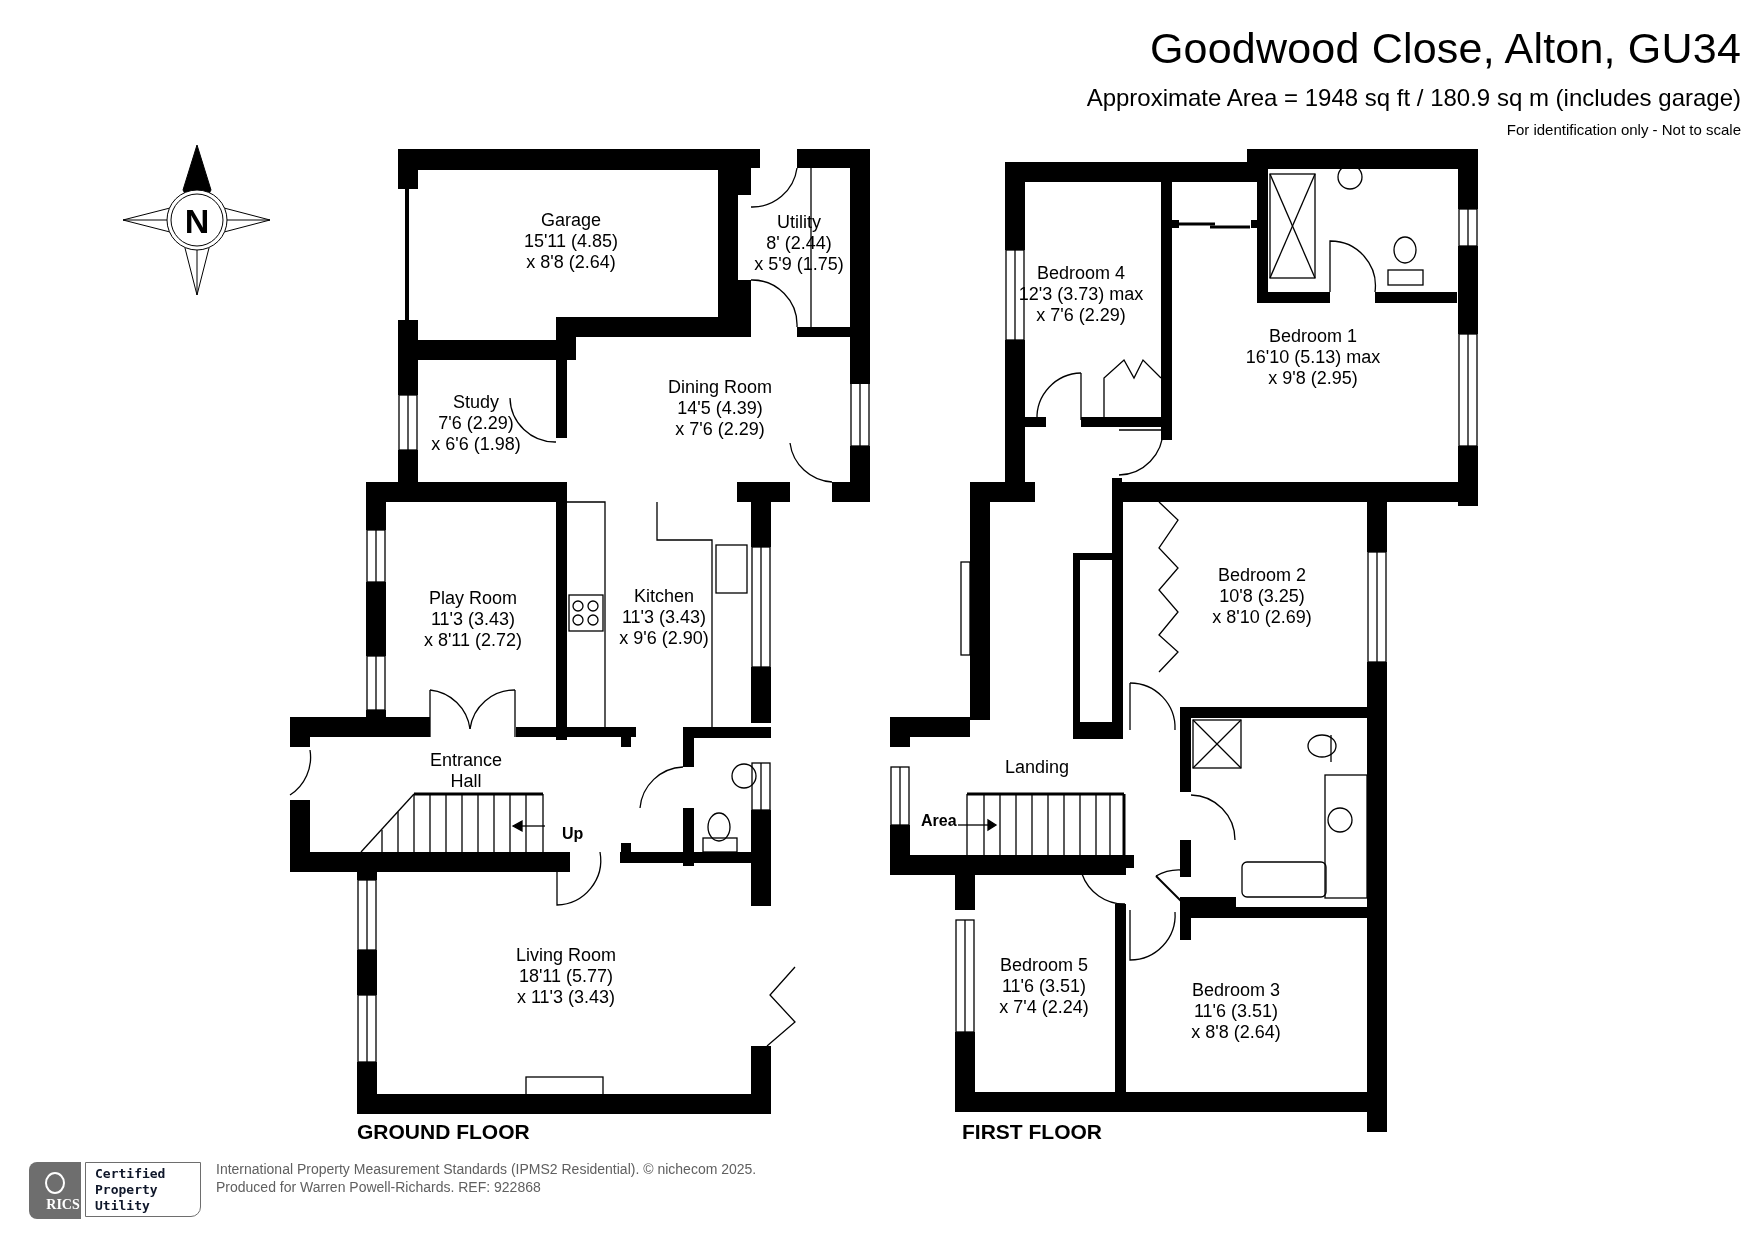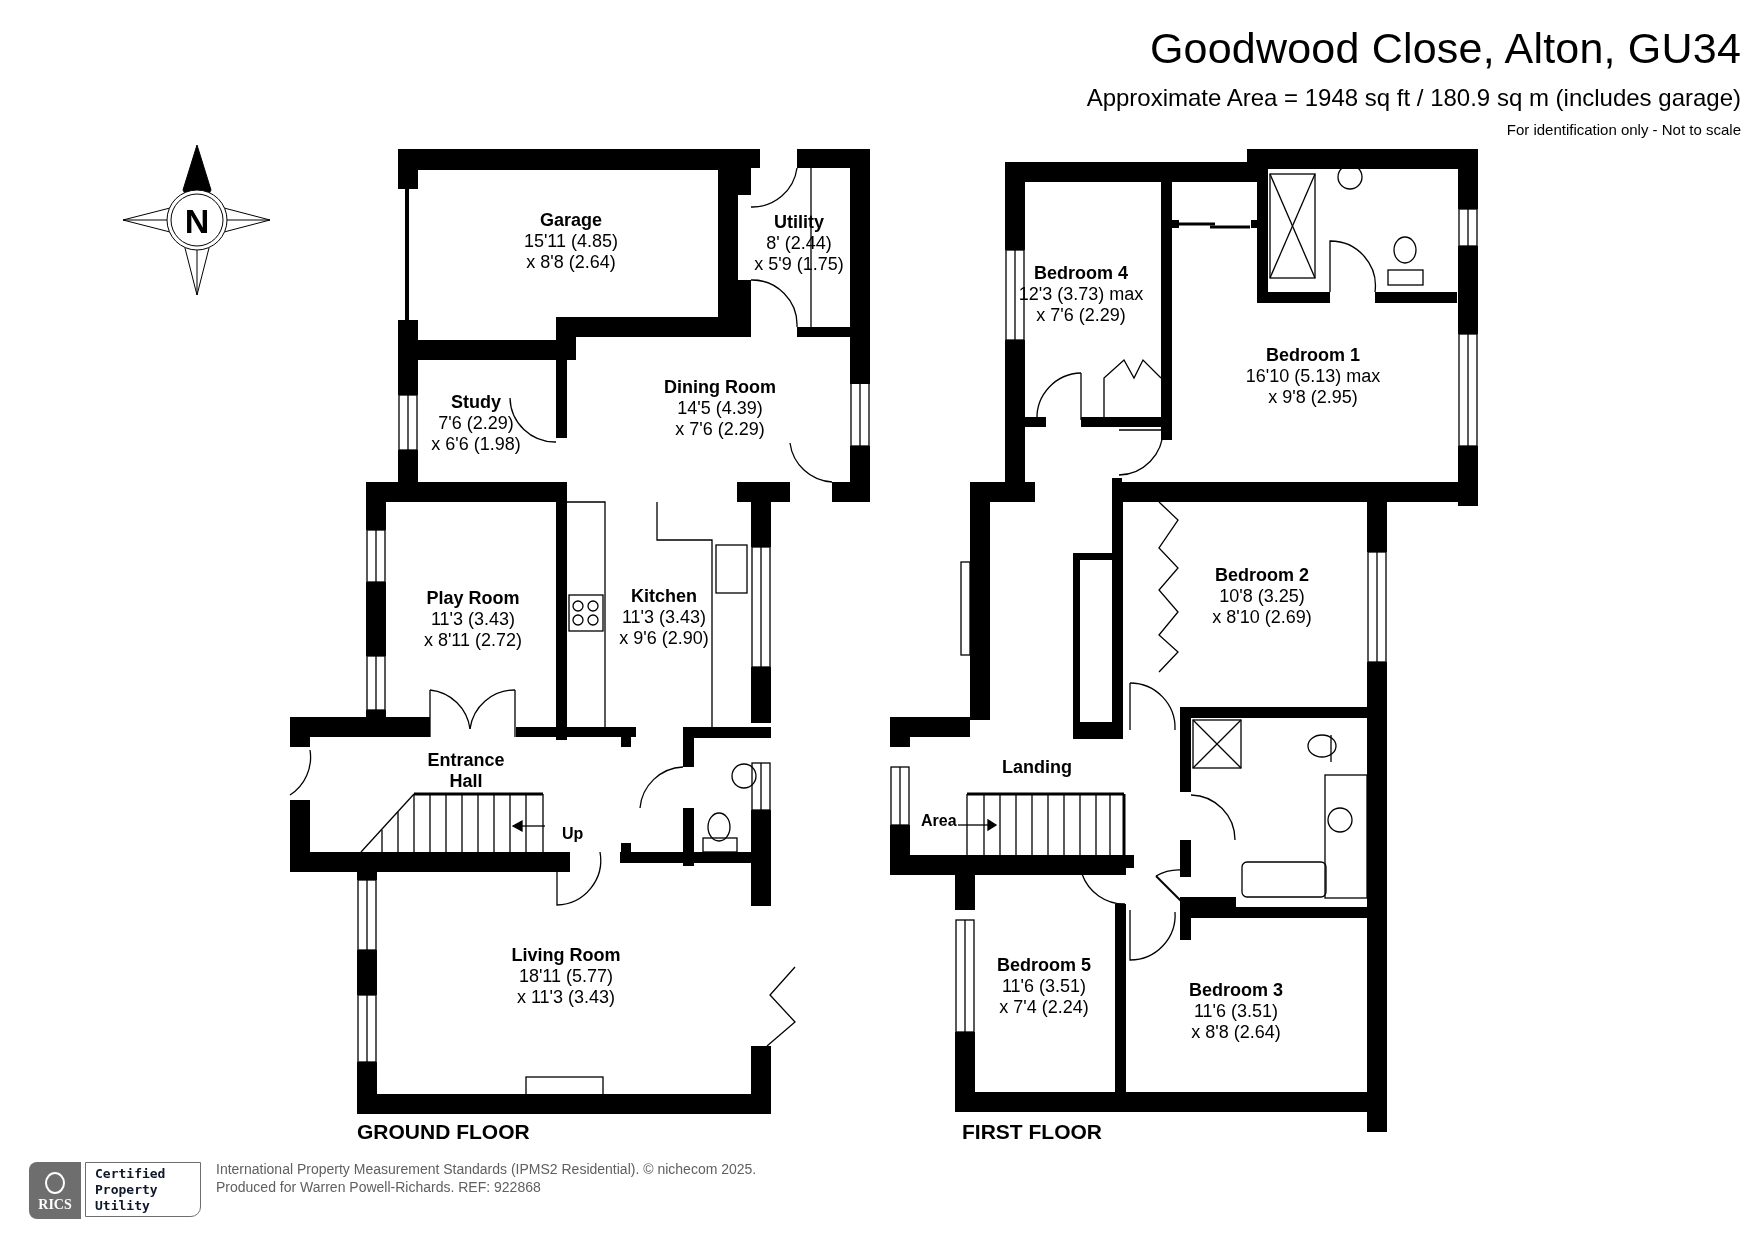--- a/index.html
+++ b/index.html
@@ -3,27 +3,27 @@
 <meta charset="utf-8">
 <style>
   html, body { margin: 0; padding: 0; background: #ffffff; }
   body { width: 1755px; height: 1241px; position: relative; overflow: hidden; font-family: "Liberation Sans", sans-serif; color: #000; }
   .abs { position: absolute; }
   #title { right: 14px; top: 24px; font-size: 43px; font-weight: normal; letter-spacing: 0.2px; white-space: nowrap; }
   #area { right: 14px; top: 84px; font-size: 24px; white-space: nowrap; }
   #disclaimer { right: 14px; top: 121px; font-size: 15px; white-space: nowrap; }
   svg#plan { position: absolute; left: 0; top: 0; }
   .room-label { position: absolute; text-align: center; transform: translateX(-50%); white-space: nowrap; line-height: 21px; font-size: 18px; }
-  .room-name { font-weight: bold; display: block; }
+  .room-name { font-weight: normal; display: block; }
   .room-dim { display: block; }
   .floor-label { position: absolute; font-weight: bold; font-size: 21px; white-space: nowrap; text-align: center; }
   .stair-label { position: absolute; font-weight: bold; font-size: 16px; }
   #rics-badge { left: 29px; top: 1162px; width: 175px; height: 57px; }
   #rics-logo { position: absolute; left: 0; top: 0; width: 52px; height: 57px; background: #6e6e6e; border-radius: 8px 0 0 8px; }
-  #rics-logo-text { position: absolute; bottom: 6px; left: 0; width: 52px; text-align: center; color: #fff; font-family: "Liberation Serif", serif; font-weight: bold; font-size: 14px; }
+  #rics-logo-text { position: absolute; bottom: 6px; left: 8px; width: 52px; text-align: center; color: #fff; font-family: "Liberation Serif", serif; font-weight: bold; font-size: 14px; }
   #rics-lion { position: absolute; left: 16px; top: 10px; width: 20px; height: 22px; border-radius: 50%; border: 2px solid #fff; box-sizing: border-box; }
   #rics-cert { position: absolute; left: 56px; top: 0; width: 116px; height: 55px; border: 1.5px solid #6e6e6e; border-radius: 0 0 10px 0; box-sizing: border-box; color: #0f172a; font-family: "DejaVu Sans Mono", monospace; font-weight: bold; font-size: 13px; line-height: 16px; padding: 3px 0 0 9px; }
   #rics-cert span { display: block; }
   #footer-text { left: 216px; top: 1160px; font-size: 14px; color: #606060; line-height: 18px; }
   #footer-text span { display: block; white-space: nowrap; }
 </style>
 </head>
 <body>
 
 <div id="title" class="abs">Goodwood Close, Alton, GU34</div>
@@ -359,21 +359,21 @@
   <span class="room-dim">x 11'3 (3.43)</span>
 </div>
 <div class="stair-label" style="left:562px;top:825px;">Up</div>
 <div class="floor-label" style="left:357px;top:1120px;">GROUND FLOOR</div>
 
 <div class="room-label" style="left:1081px;top:263px;">
   <span class="room-name">Bedroom 4</span>
   <span class="room-dim">12'3 (3.73) max</span>
   <span class="room-dim">x 7'6 (2.29)</span>
 </div>
-<div class="room-label" style="left:1313px;top:345px;">
+<div class="room-label" style="left:1313px;top:326px;">
   <span class="room-name">Bedroom 1</span>
   <span class="room-dim">16'10 (5.13) max</span>
   <span class="room-dim">x 9'8 (2.95)</span>
 </div>
 <div class="room-label" style="left:1250px;top:565px;margin-left:12px;">
   <span class="room-name">Bedroom 2</span>
   <span class="room-dim">10'8 (3.25)</span>
   <span class="room-dim">x 8'10 (2.69)</span>
 </div>
 <div class="room-label" style="left:1037px;top:757px;">

